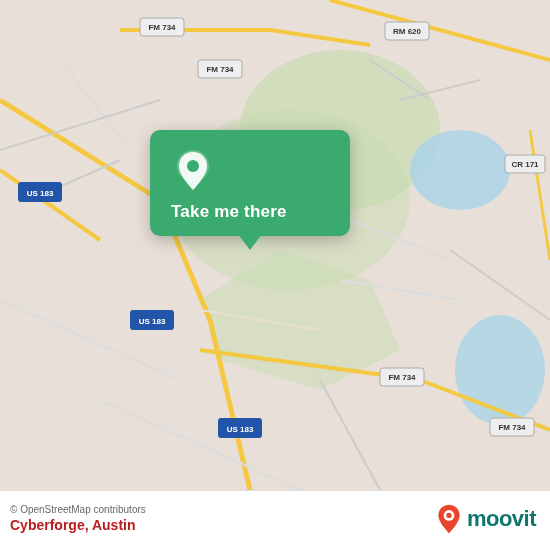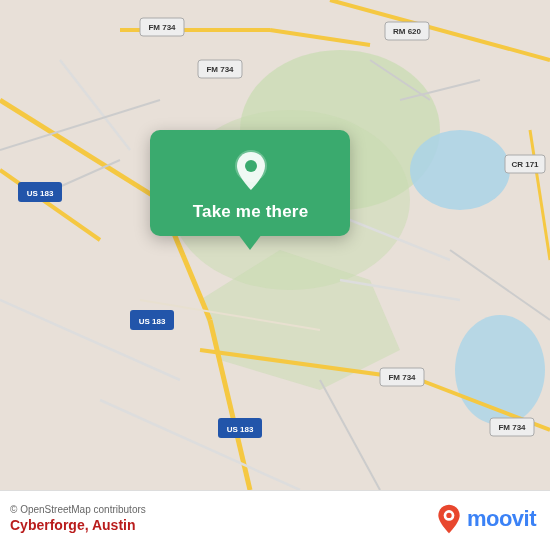--- a/index.html
+++ b/index.html
@@ -23,21 +23,21 @@
 
     #popup-card {
       position: absolute;
       top: 130px;
       left: 150px;
       width: 200px;
       background: #3aaa6e;
       border-radius: 10px;
       display: flex;
       flex-direction: column;
-      align-items: center;
+      align-items: flex-start;
       padding: 18px 20px 14px 21px;
       box-shadow: 0 4px 16px rgba(0,0,0,0.25);
       z-index: 10;
     }
 
     #popup-card::after {
       content: '';
       position: absolute;
       bottom: -14px;
       left: 50%;
@@ -99,21 +99,21 @@
     }
 
     .moovit-pin {
       width: 28px;
       height: 32px;
     }
 
     .moovit-text {
       font-size: 22px;
       font-weight: 700;
-      color: #3b82f6;
+      color: #0f766e;
       letter-spacing: -0.5px;
     }
   </style>
 </head>
 <body>
 
 <div id="map-container">
   <svg id="map-svg" viewBox="0 0 550 490" xmlns="http://www.w3.org/2000/svg">
 
     <rect width="550" height="490" fill="#e8e0d8"></rect>

